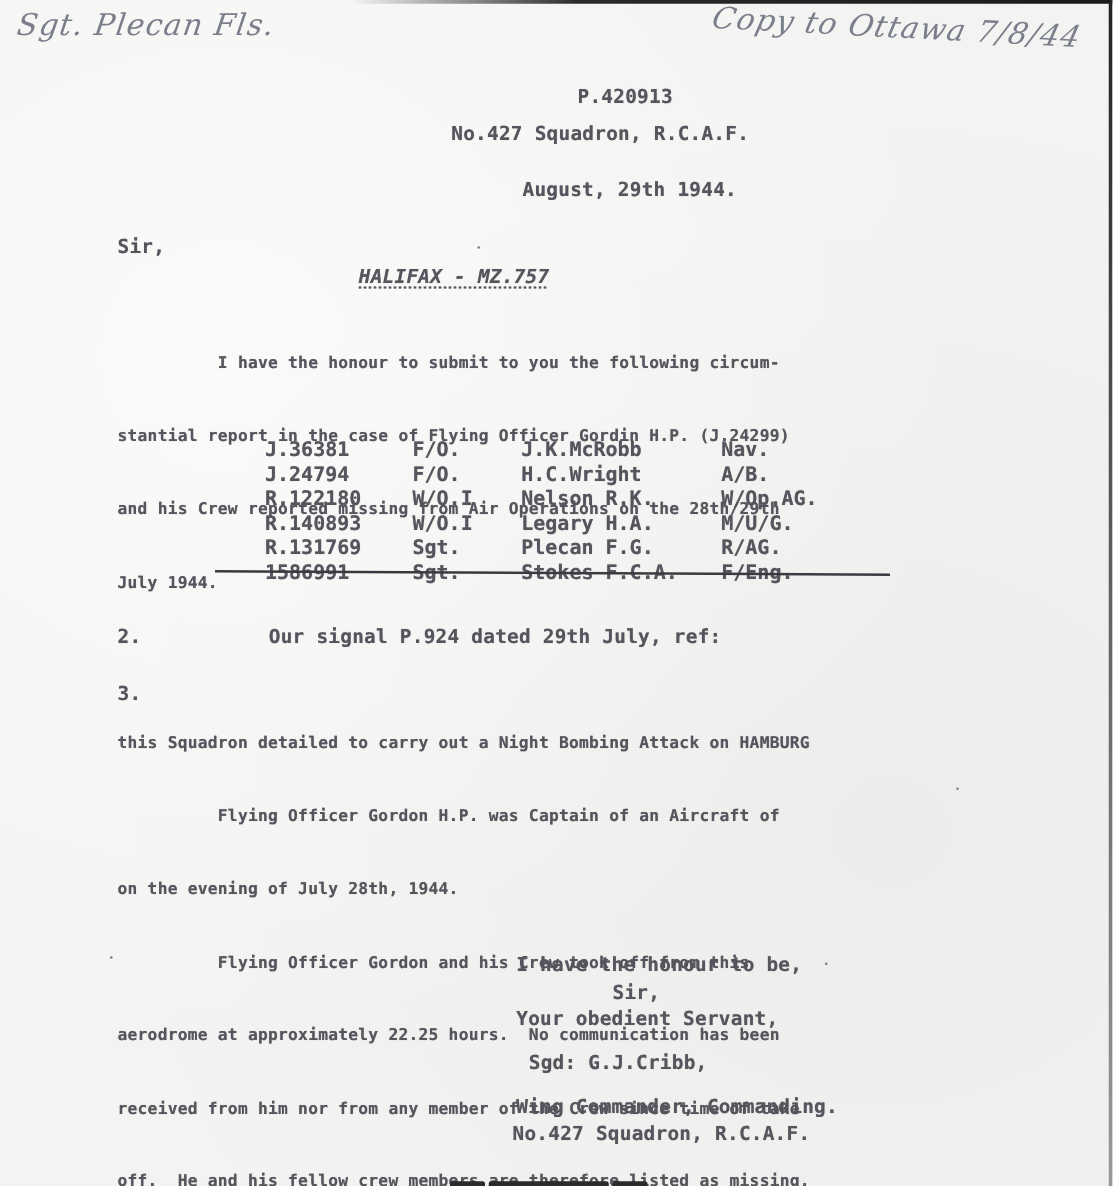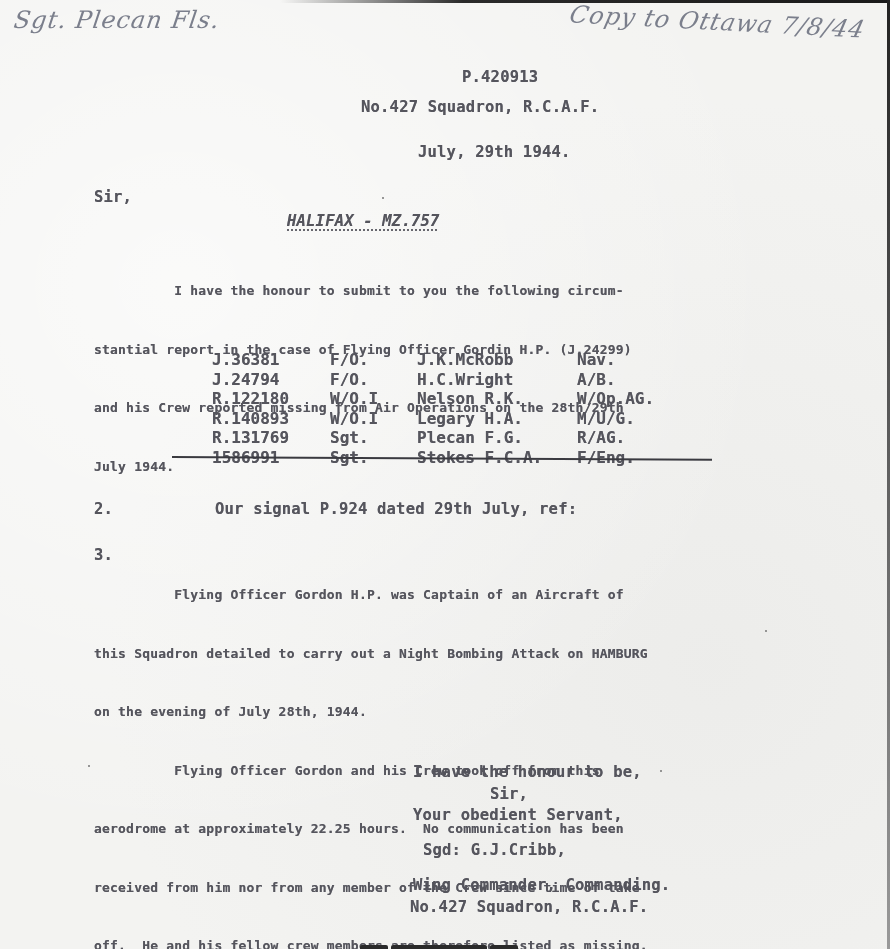--- a/index.html
+++ b/index.html
@@ -130,21 +130,21 @@
 <div class="page">
 
   <div class="top-edge"></div>
   <div class="right-edge"></div>
 
   <div class="hand" style="left:14px; top:6px;">Sgt. Plecan Fls.</div>
   <div class="hand" style="left:570px; top:8px; transform: rotate(3deg) skewX(-10deg);">Copy to Ottawa 7/8/44</div>
 
   <div class="tw" style="left:462px; top:52px;margin-top:16px;">P.420913</div>
   <div class="tw" style="left:361px; top:98px;">No.427 Squadron, R.C.A.F.</div>
-  <div class="tw" style="left:418px; top:143px;">July, 29th 1944.</div>
+  <div class="tw" style="left:418px; top:143px;">August, 29th 1944.</div>
 
   <div class="tw" style="left:94px; top:188px;">Sir,</div>
   <div class="tw underline" style="left:287px; top:212px;font-style:italic;">HALIFAX - MZ.757</div>
 
   <div class="para" style="left:94px; top:242px;">
     <div>          I have the honour to submit to you the following circum-</div>
     <div>stantial report in the case of Flying Officer Gordin H.P. (J.24299)</div>
     <div>and his Crew reported missing from Air Operations on the 28th/29th</div>
     <div>July 1944.</div>
   </div>
@@ -187,22 +187,22 @@
       <span class="c-role">F/Eng.</span>
     </div>
   </div>
   <div class="strike-line"></div>
 
   <div class="tw" style="left:94px; top:500px;">2.</div>
   <div class="tw" style="left:215px; top:500px;">Our signal P.924 dated 29th July, ref:</div>
 
   <div class="tw" style="left:94px; top:546px;">3.</div>
   <div class="para" style="left:94px; top:546px;">
+    <div>this Squadron detailed to carry out a Night Bombing Attack on HAMBURG</div>
     <div>          Flying Officer Gordon H.P. was Captain of an Aircraft of</div>
-    <div>this Squadron detailed to carry out a Night Bombing Attack on HAMBURG</div>
     <div>on the evening of July 28th, 1944.</div>
     <div>          Flying Officer Gordon and his Crew took off from this</div>
     <div>aerodrome at approximately 22.25 hours.  No communication has been</div>
     <div>received from him nor from any member of the Crew since time of take</div>
     <div>off.  He and his fellow crew members are therefore listed as missing.</div>
     
   </div>
 
   <div class="tw" style="left:413px; top:763px;">I have the honour to be,</div>
   <div class="tw" style="left:490px; top:785px;">Sir,</div>

